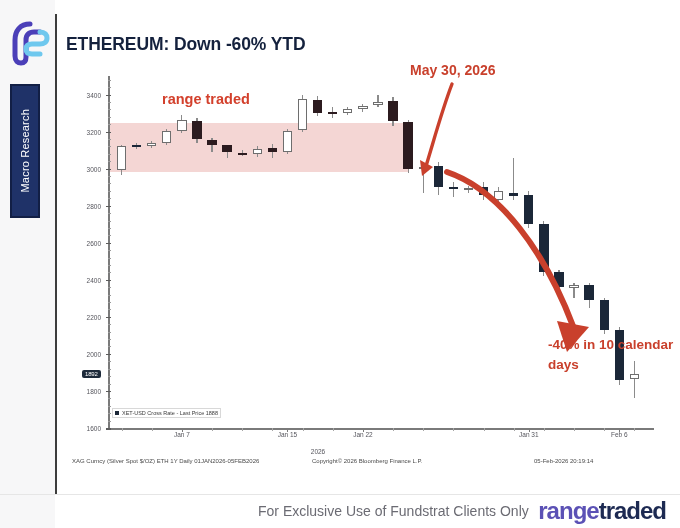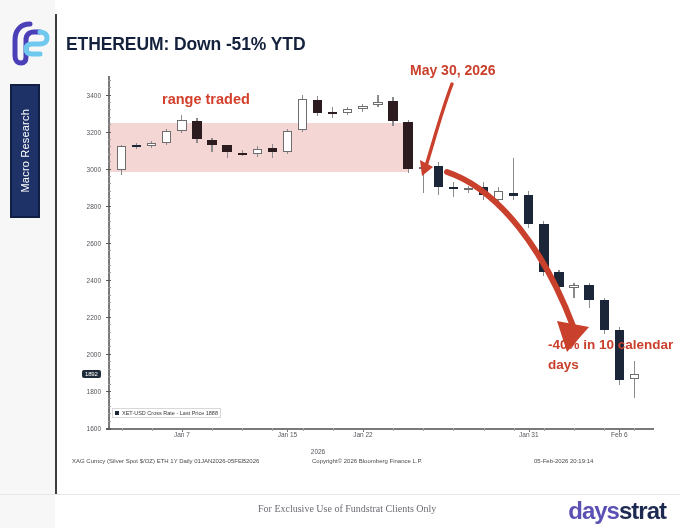--- a/index.html
+++ b/index.html
@@ -110,21 +110,21 @@
   #drop-annot{
     position:absolute;left:548px;top:335px;width:130px;
     font-size:13.5px;font-weight:bold;color:#c9402c;line-height:1.45;
   }
   svg.overlay{position:absolute;left:0;top:0;width:680px;height:528px;pointer-events:none;}
   
   #footer-divider{
     position:absolute;left:0;top:494px;width:680px;height:1px;background:#e6e6e6;
   }
   #footer-note{
-    position:absolute;left:258px;top:503px;font-size:10px;color:#6b6b73;font-family:Liberation Serif, serif;
+    position:absolute;left:258px;top:503px;font-size:14px;color:#6b6b73;
   }
   #fundstrat-logo{
     position:absolute;right:14px;top:497px;font-size:24px;font-weight:bold;
     letter-spacing:-1px;
   }
   #fundstrat-logo .f1{color:#5b51b5;}
   #fundstrat-logo .f2{color:#1d2a52;}
 </style>
 </head>
 <body>
@@ -136,21 +136,21 @@
   <svg width="40" height="46" viewBox="0 0 40 46">
     <path d="M20 4 C10 4 5 11 5 20 L5 36 C5 41 8 43 11 43 C14 43 16 41 16 37 L16 20 C16 15 19 12 24 12 L30 12" fill="none" stroke="#4b3fb8" stroke-width="5" stroke-linecap="round"></path>
     <path d="M30 12 C35 12 37 15 37 18 C37 22 34 24 30 24 L22 24 C18 24 16 26 16 29 C16 32 18 34 22 34 L30 34" fill="none" stroke="#6fc8ee" stroke-width="5" stroke-linecap="round"></path>
   </svg>
 </div>
 
 <div id="macro-badge">
   <span>Macro Research</span>
 </div>
 
-<div id="chart-title">ETHEREUM: Down -51% YTD</div>
+<div id="chart-title">ETHEREUM: Down -60% YTD</div>
 
 <div id="chart-area">
   <div id="range-band" style="left: 36px; top: 61.2421px; width: 300.149px; height: 49.0947px;"></div>
   <div id="y-axis-line"></div>
   <div id="x-axis-line"></div>
   <div id="plot"></div>
   <div id="range-label" style="left: 90px; top: 28.8211px;">range traded</div>
   <div id="last-price-badge" style="left: 10px; top: 311.903px;">1892</div>
 
   <div id="chart-legend" style="left:40px;top:346px;">
@@ -326,14 +326,14 @@
   <path d="M452 84 C442 110 434 140 426 166" stroke="#c9402c" stroke-width="3.4" fill="none" stroke-linecap="round"></path>
   <path d="M422 176 L420 160 L433 167 Z" fill="#c9402c"></path>
 
   <path d="M447 172 C500 190 545 252 573 326" stroke="#c9402c" stroke-width="6" fill="none" stroke-linecap="round"></path>
   <path d="M567 352 L557 321 L589 327 Z" fill="#c9402c"></path>
 </svg>
 
 <div id="footer-divider"></div>
 <div id="footer-note">For Exclusive Use of Fundstrat Clients Only</div>
 <div id="fundstrat-logo">
-  <span class="f1">days</span><span class="f2">strat</span>
+  <span class="f1">range</span><span class="f2">traded</span>
 </div>
 
 </body></html>

